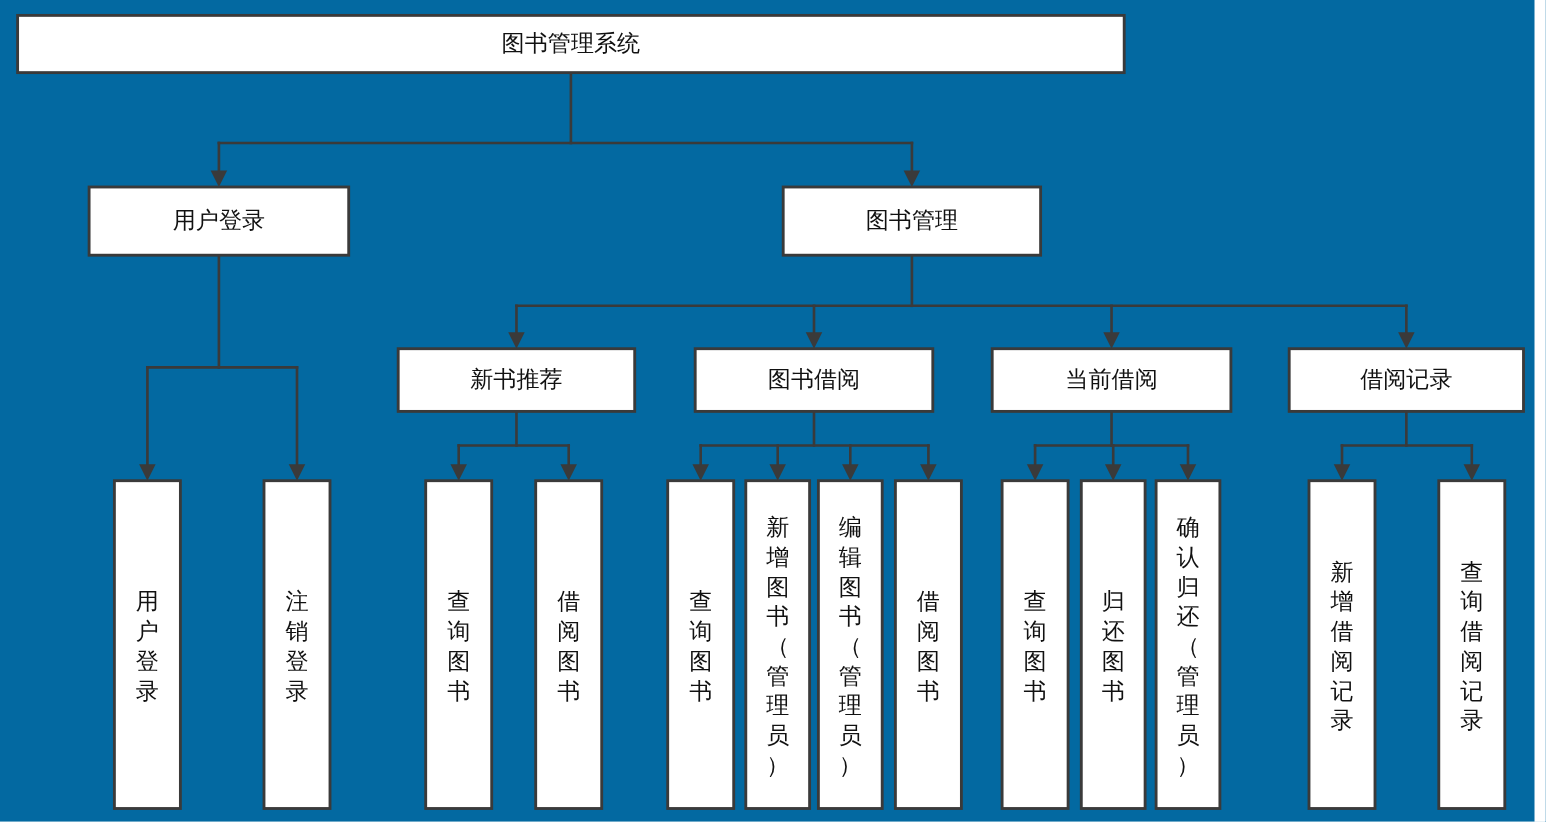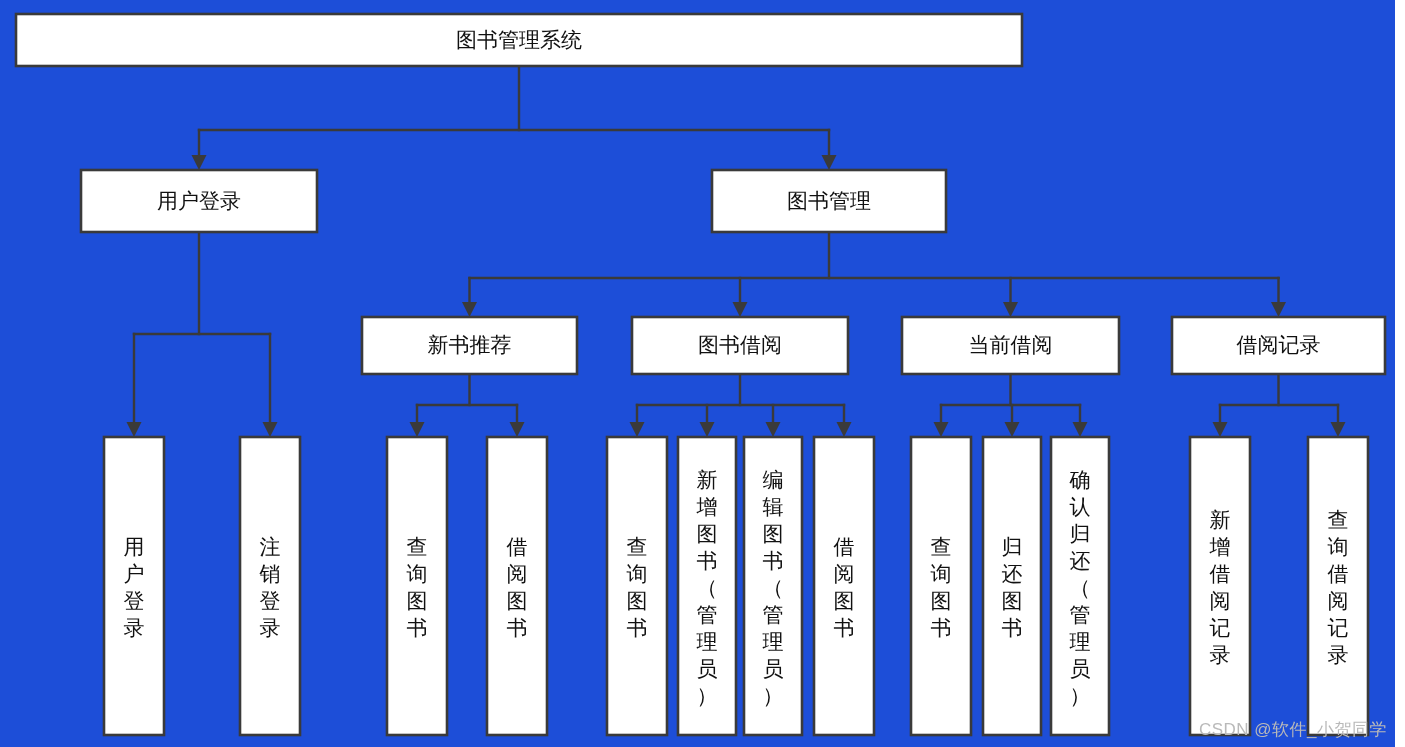--- a/index.html
+++ b/index.html
@@ -10,21 +10,21 @@
   body {
     width: 1405px;
     height: 747px;
     font-family: "Liberation Sans", "DejaVu Sans", sans-serif;
     overflow: hidden;
   }
   #diagram-root {
     position: relative;
     width: 1395px;
     height: 747px;
-    background: #1d4ed8;
+    background: #0369a1;
   }
   svg#tree-canvas {
     position: absolute;
     left: 0;
     top: 0;
     width: 1405px;
     height: 747px;
     display: block;
   }
   .node-box {
@@ -276,14 +276,13 @@
           <text x="1338" y="527" class="node-label-v">查</text>
           <text x="1338" y="554" class="node-label-v">询</text>
           <text x="1338" y="581" class="node-label-v">借</text>
           <text x="1338" y="608" class="node-label-v">阅</text>
           <text x="1338" y="635" class="node-label-v">记</text>
           <text x="1338" y="662" class="node-label-v">录</text>
           <title>查询借阅记录</title>
         </g>
       </g>
   </svg>
-  <div class="watermark-text">CSDN @软件_小贺同学</div>
 </div>
 
 </body></html>

